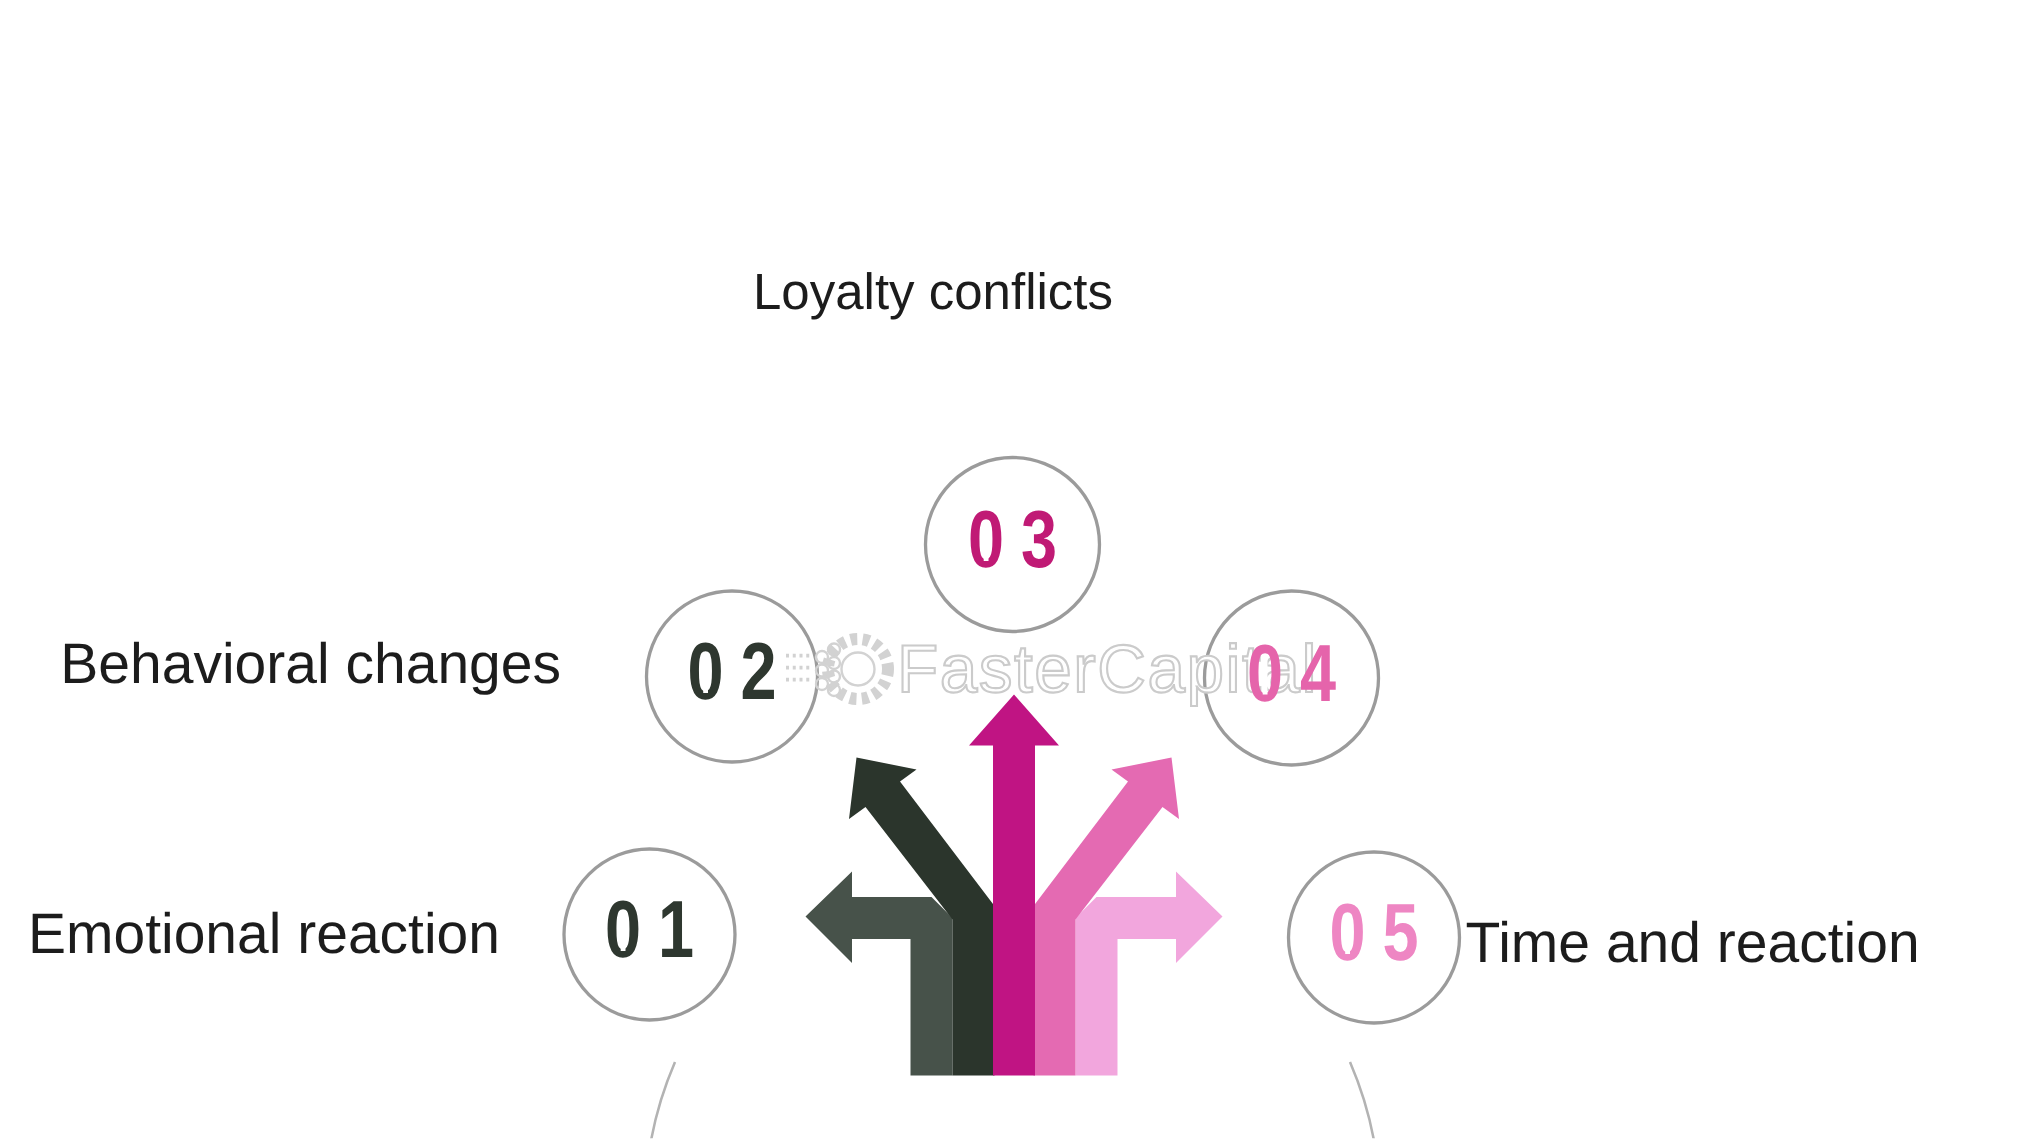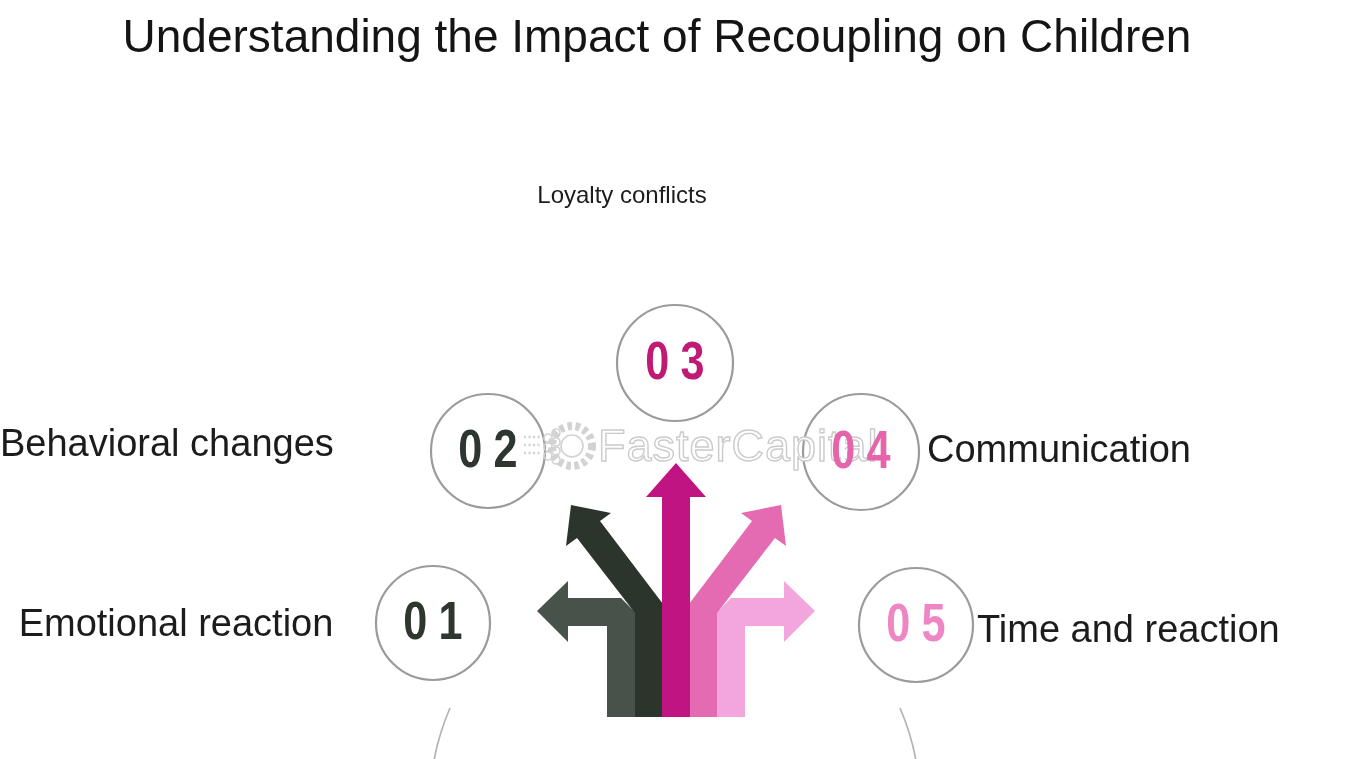--- a/index.html
+++ b/index.html
@@ -9,22 +9,22 @@
   }
   .stage svg{position:absolute;left:0;top:0;}
   .page-title{
     position:absolute;left:0;right:36px;top:8px;margin:0;
     font-size:46px;font-weight:400;color:#141414;text-align:center;
     letter-spacing:0px;line-height:56px;
   }
   .side-label{
     position:absolute;font-size:38px;line-height:40px;color:#1c1c1c;white-space:nowrap;
   }
-  .lbl-loyalty{left:422px;top:175px;width:400px;text-align:center;font-size:24px;}
-  .lbl-behavioral{left:0;top:423px;width:374px;}
+  .lbl-loyalty{left:422px;top:175px;width:400px;text-align:center;font-size:34px;}
+  .lbl-behavioral{left:0;top:423px;width:374px;text-align:right;}
   .lbl-emotional{left:0;top:603px;width:352px;text-align:center;}
   .lbl-communication{left:927px;top:429px;}
   .lbl-time{left:977px;top:609px;}
   .circle-num{
     position:absolute;width:140px;height:66px;line-height:66px;text-align:center;
     font-size:54px;font-weight:bold;transform:scaleX(0.8);white-space:nowrap;
   }
   .circle-num .dz{position:relative;display:inline-block;margin-right:14px;}
   .circle-num .dz::after{
     content:"";position:absolute;left:50%;top:31%;height:40%;width:4px;
@@ -71,26 +71,24 @@
   </svg>
 
   <svg width="1350" height="759" viewBox="0 0 1350 759">
     <path d="M607,717 L607,626 L568,626 L568,642 L537,611 L568,581 L568,598 L621,598 L635,612 L635,717 Z" fill="#47524a"></path>
     <path d="M745,717 L745,626 L784,626 L784,642 L815,611 L784,581 L784,598 L731,598 L717,612 L717,717 Z" fill="#f2a6dd"></path>
     <path d="M635,717 L635,613 L577,538 L566,546 L571,505 L611,513 L600,521 L663,604 L663,717 Z" fill="#2b352c"></path>
     <path d="M717,717 L717,613 L775,538 L786,546 L781,505 L741,513 L752,521 L689,604 L689,717 Z" fill="#e46ab2"></path>
     <path d="M662,717 L662,497 L646,497 L676,463 L706,497 L690,497 L690,717 Z" fill="#c01483"></path>
   </svg>
 
-  <h1 class="page-title">Understanding the Impact of Recoupling on Children</h1>
 
   <div class="side-label lbl-loyalty">Loyalty conflicts</div>
   <div class="side-label lbl-behavioral">Behavioral changes</div>
   <div class="side-label lbl-emotional">Emotional reaction</div>
-  <div class="side-label lbl-communication">Communication</div>
   <div class="side-label lbl-time">Time and reaction</div>
 
   <div class="circle-num num-01" style="left:363px;top:587px;">
     <span class="dz">0</span><span>1</span>
   </div>
   <div class="circle-num num-02" style="left:418px;top:415px;">
     <span class="dz">0</span><span>2</span>
   </div>
   <div class="circle-num num-03" style="left:605px;top:327px;">
     <span class="dz">0</span><span>3</span>

